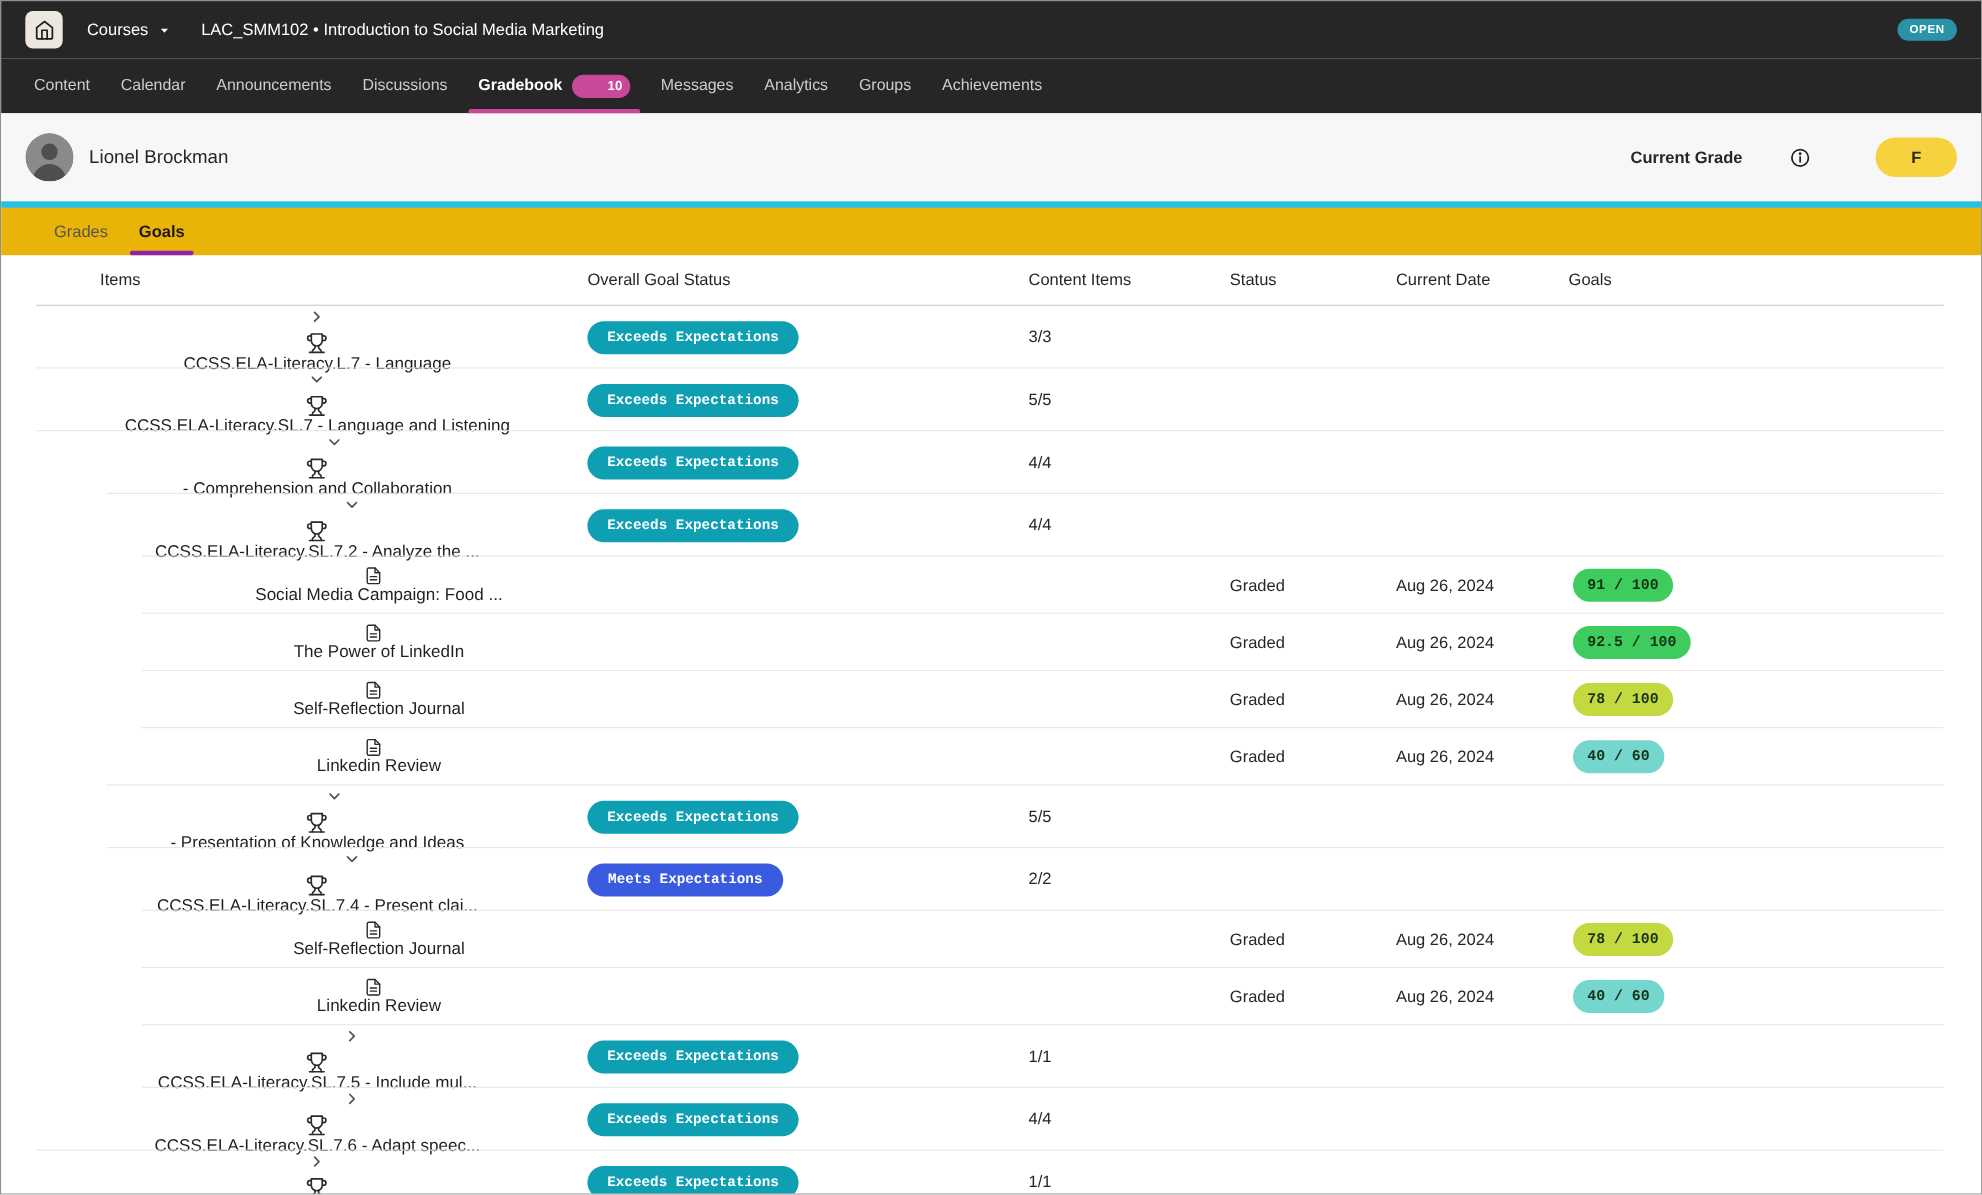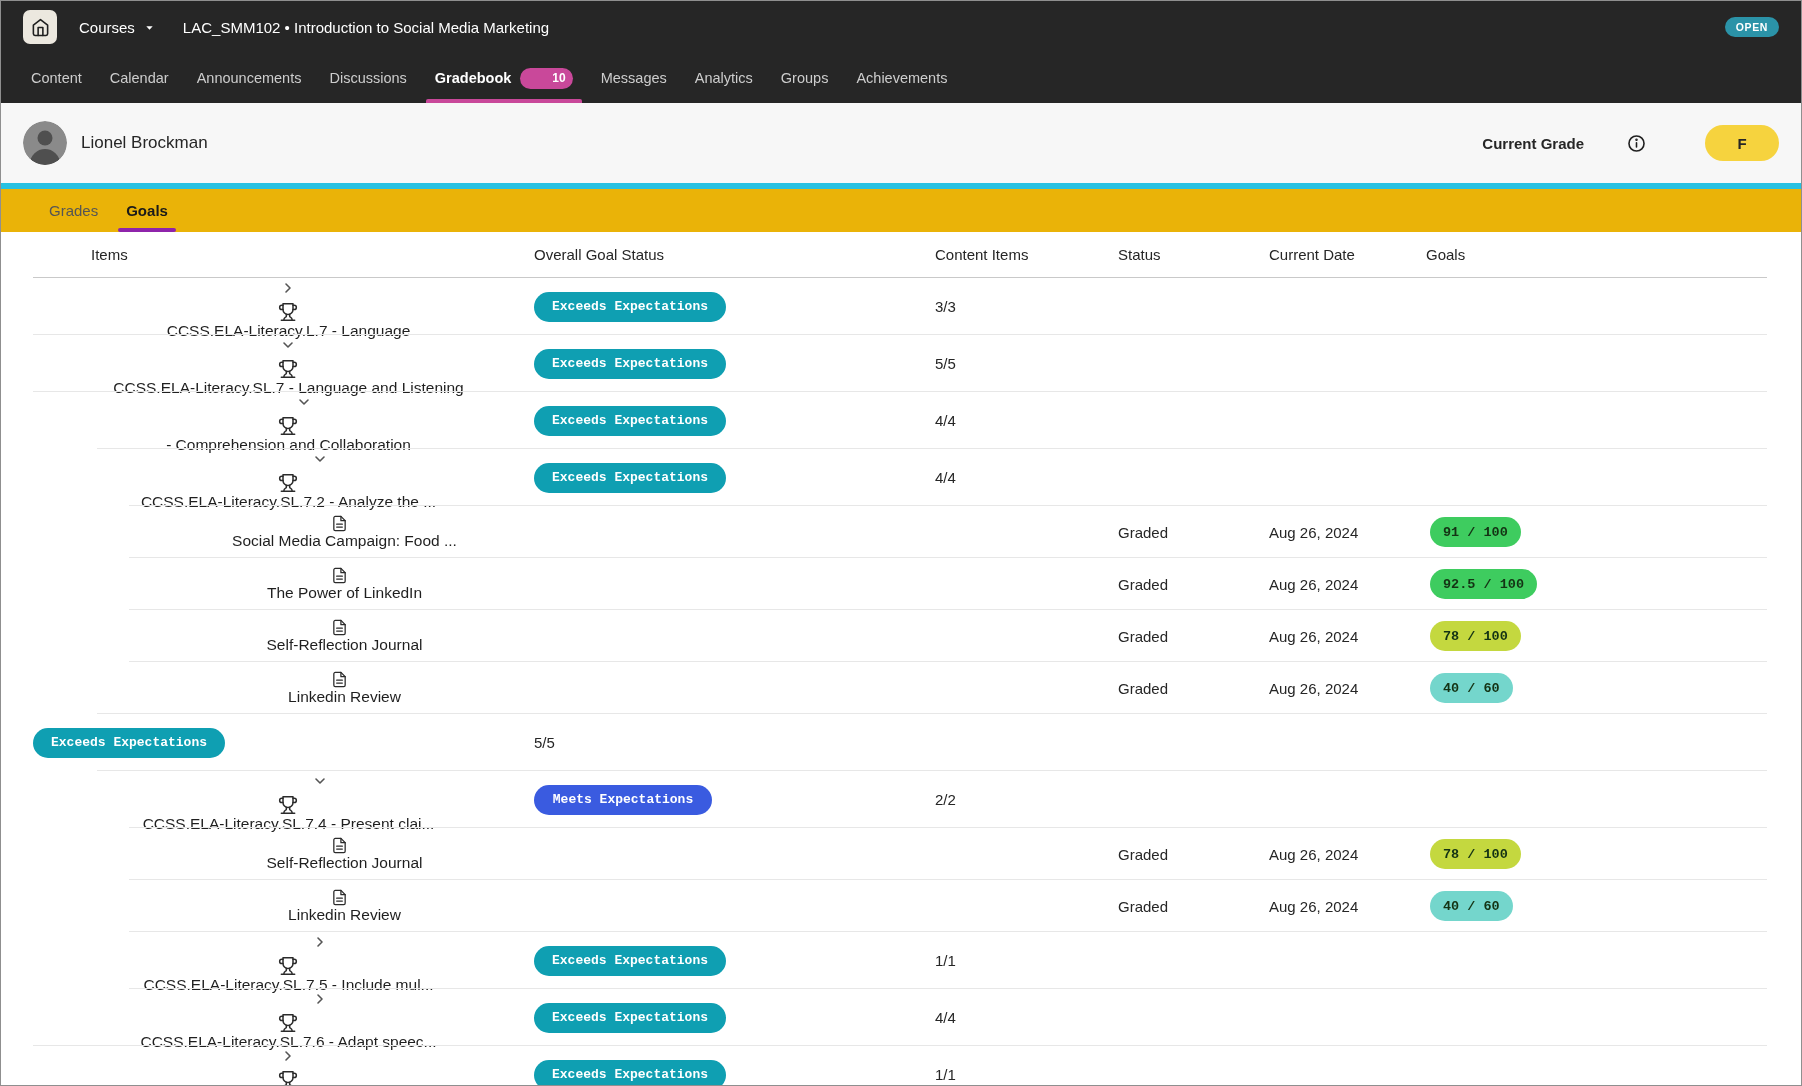--- a/index.html
+++ b/index.html
@@ -342,20 +342,38 @@
             </span>
             <span class="rlabel">Linkedin Review</span>
           </div>
           <div></div>
           <div></div>
           <div class="c-text">Graded</div>
           <div class="c-text">Aug 26, 2024</div>
           <div><span class="pill grade-pill" style="background: rgb(116, 214, 204);">40 / 60</span></div>
         </div>
         <div class="trow lvl1 goal-row" style="--bl: 64px;">
+          <div class="c-items">
+            <button class="chev">
+              <svg width="16" height="16" viewBox="0 0 24 24" fill="none" stroke="#555" stroke-width="2.4" stroke-linecap="round" stroke-linejoin="round">
+                <polyline points="6 9 12 15 18 9"></polyline>
+              </svg>
+            </button>
+            <span class="gicon">
+              <svg width="20" height="20" viewBox="0 0 24 24" fill="none" stroke="#2b2b2b" stroke-width="1.8" stroke-linecap="round" stroke-linejoin="round">
+                <path d="M6 9H4.5a2.5 2.5 0 0 1 0-5H6"></path>
+                <path d="M18 9h1.5a2.5 2.5 0 0 0 0-5H18"></path>
+                <path d="M4 22h16"></path>
+                <path d="M10 14.66V17c0 .55-.47.98-.97 1.21C7.85 18.75 7 20.24 7 22"></path>
+                <path d="M14 14.66V17c0 .55.47.98.97 1.21C16.15 18.75 17 20.24 17 22"></path>
+                <path d="M18 2H6v7a6 6 0 0 0 12 0V2Z"></path>
+              </svg>
+            </span>
+            <span class="rlabel">- Presentation of Knowledge and Ideas</span>
+          </div>
           <div><span class="pill status-pill" style="background: rgb(15, 159, 178);">Exceeds Expectations</span></div>
           <div class="c-count">5/5</div>
           <div></div>
           <div></div>
           <div></div>
         </div>
         <div class="trow lvl2 goal-row" style="--bl: 96px;">
           <div class="c-items">
             <button class="chev">
               <svg width="16" height="16" viewBox="0 0 24 24" fill="none" stroke="#555" stroke-width="2.4" stroke-linecap="round" stroke-linejoin="round">

